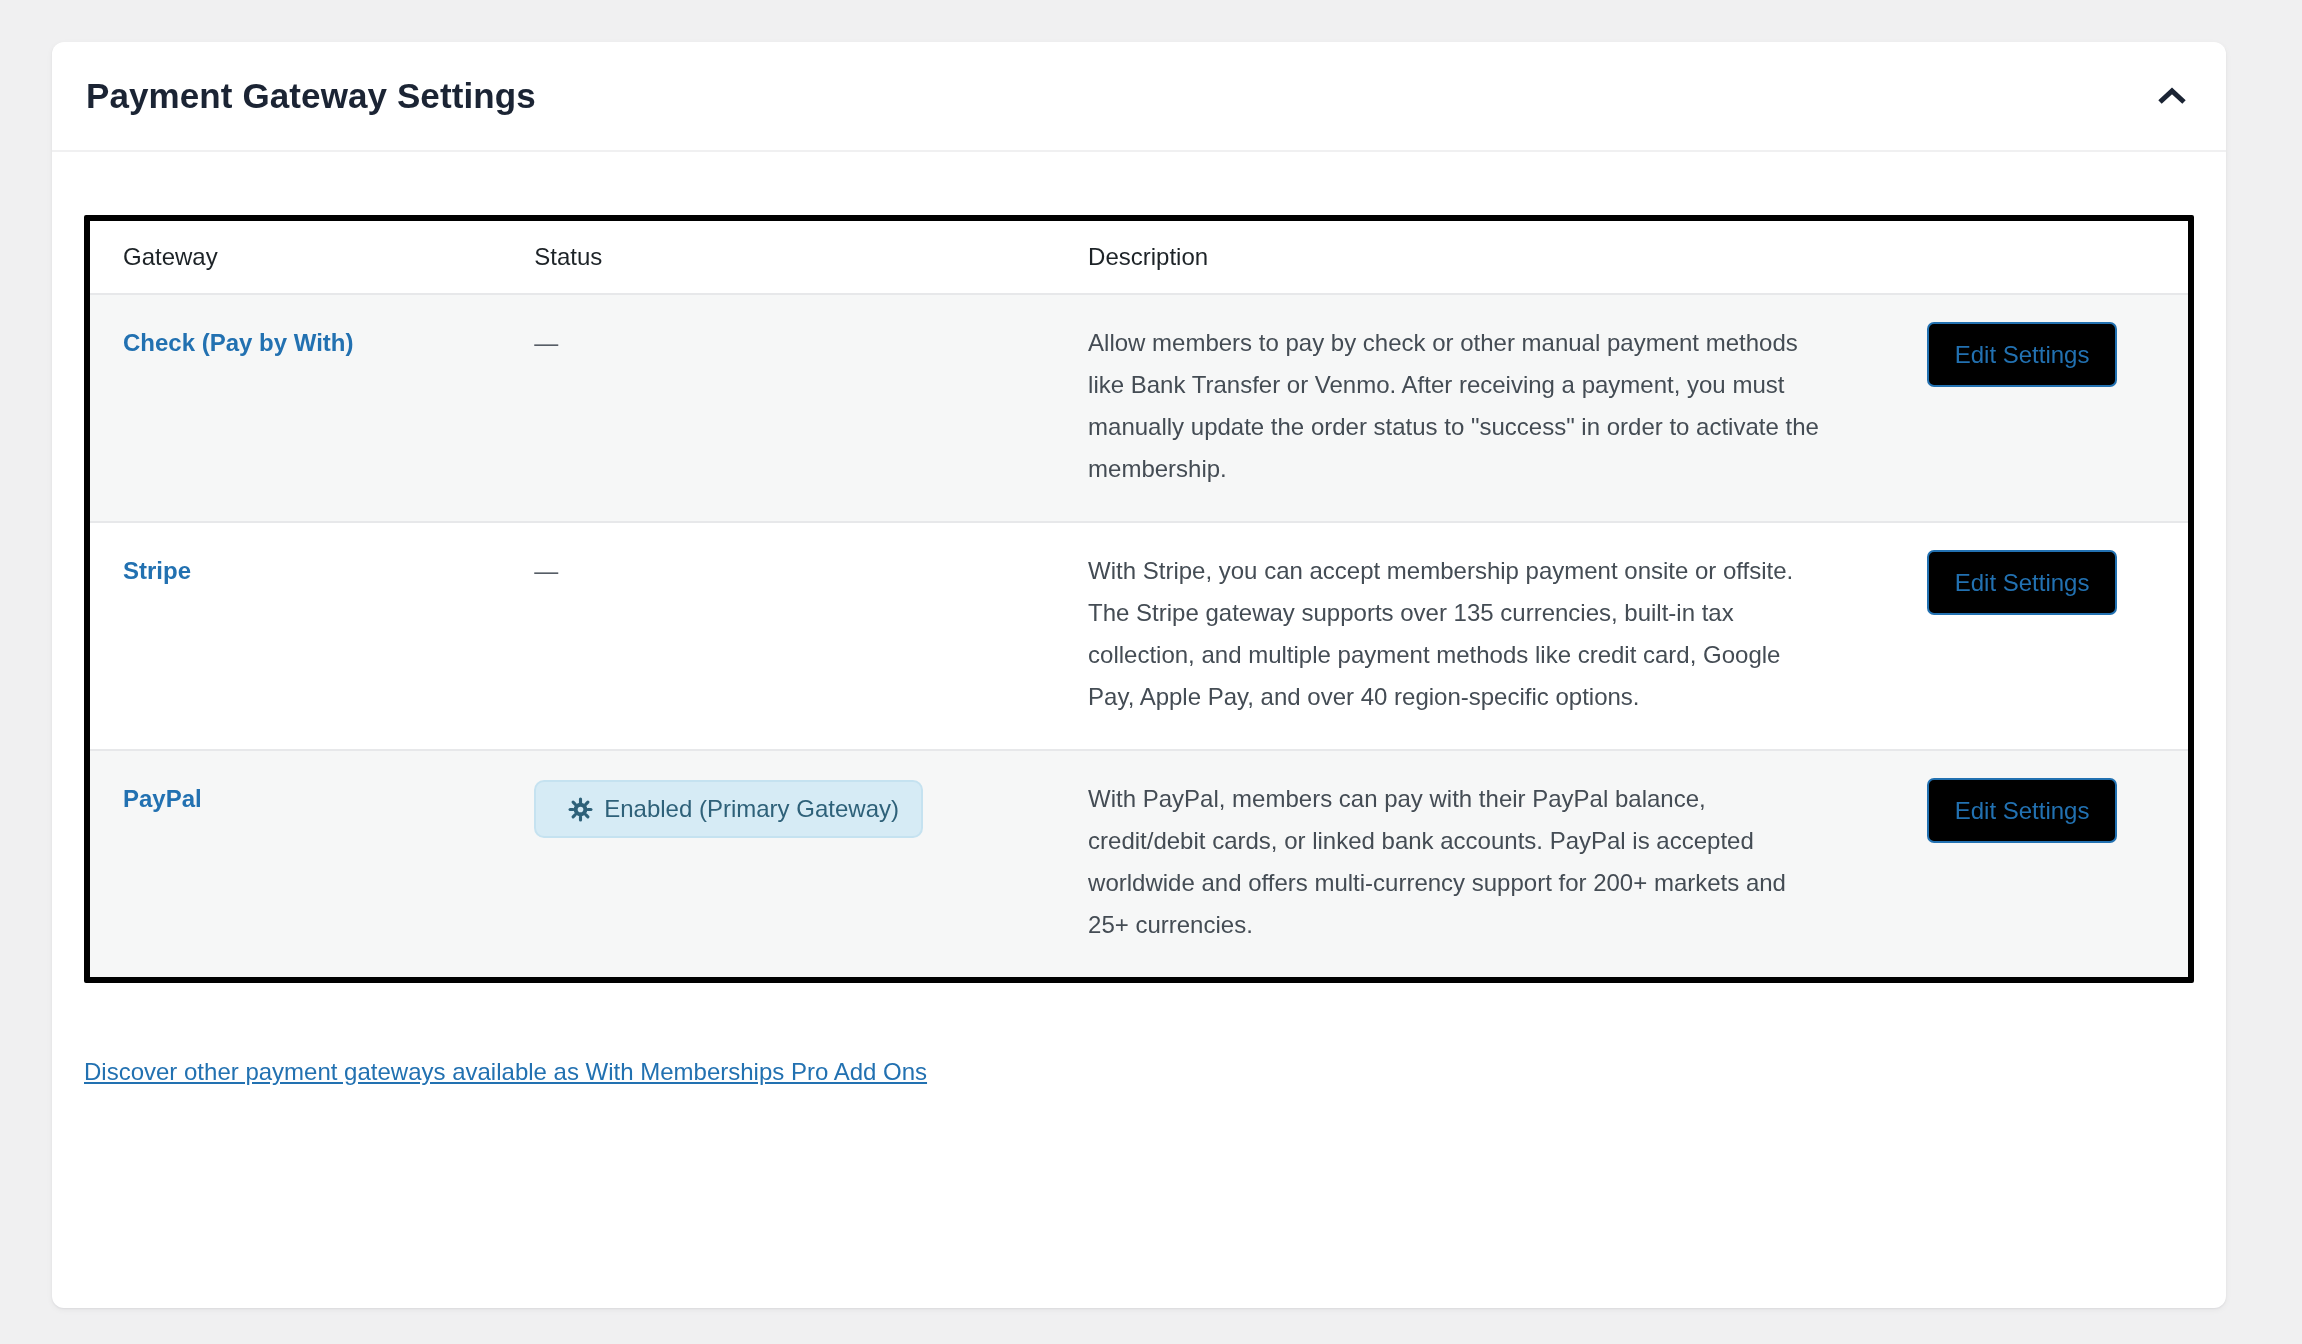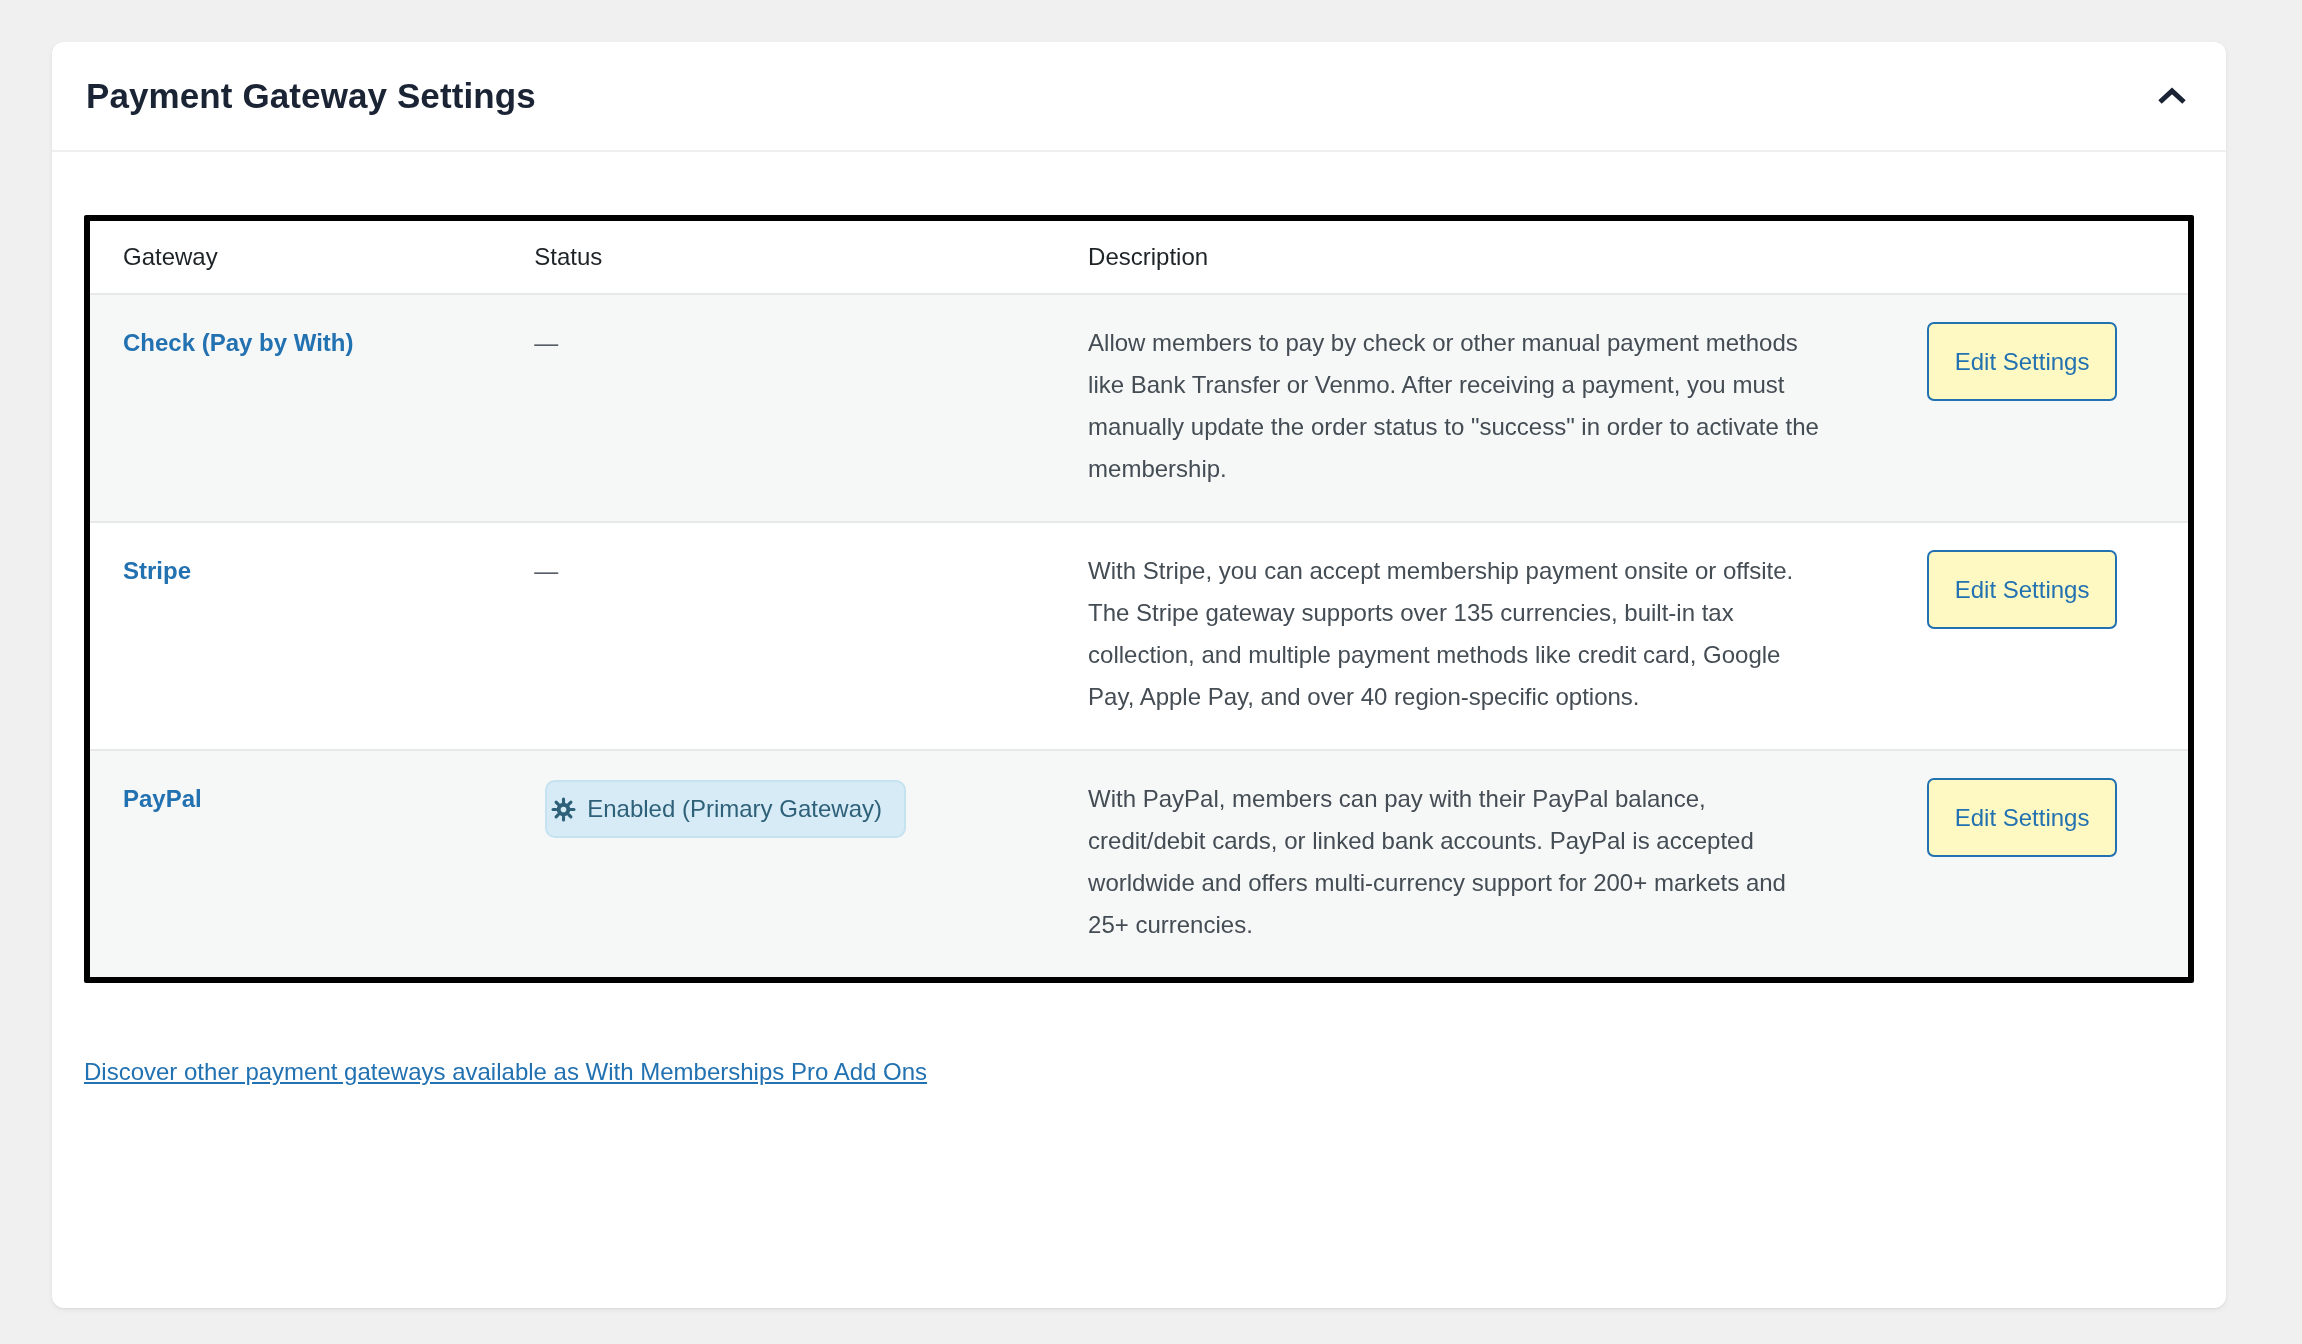--- a/index.html
+++ b/index.html
@@ -93,41 +93,40 @@
     cursor: pointer;
   }
   .dash { color: #565d66; }
   td.action-cell { padding-left: 66px; }
   .btn-secondary {
     display: inline-block;
     font-family: inherit;
     font-size: 24px;
     line-height: 31px;
     color: #2271b1;
-    background: #fef9c3;
+    background: #000000;
     border: 2px solid #2271b1;
     border-radius: 7px;
-    padding: 22px 26px;
+    padding: 15px 26px;
     cursor: pointer;
     white-space: nowrap;
   }
   .badge {
     display: inline-flex;
     align-items: center;
     gap: 11px;
     margin-top: 2px;
     background: #d6ebf5;
     border: 2px solid #c5e2f0;
     border-radius: 10px;
-    padding: 10px 22px 10px 4px;
+    padding: 10px 22px 10px 32px;
     color: #2e6179;
     font-size: 24px;
     line-height: 34px;
     white-space: nowrap;
-    margin-left: 11px;
   }
   .footer-link {
     display: inline-block;
     margin-top: 74px;
     font-size: 24px;
     line-height: 30px;
     color: #2271b1;
     text-decoration: underline;
     cursor: pointer;
   }

